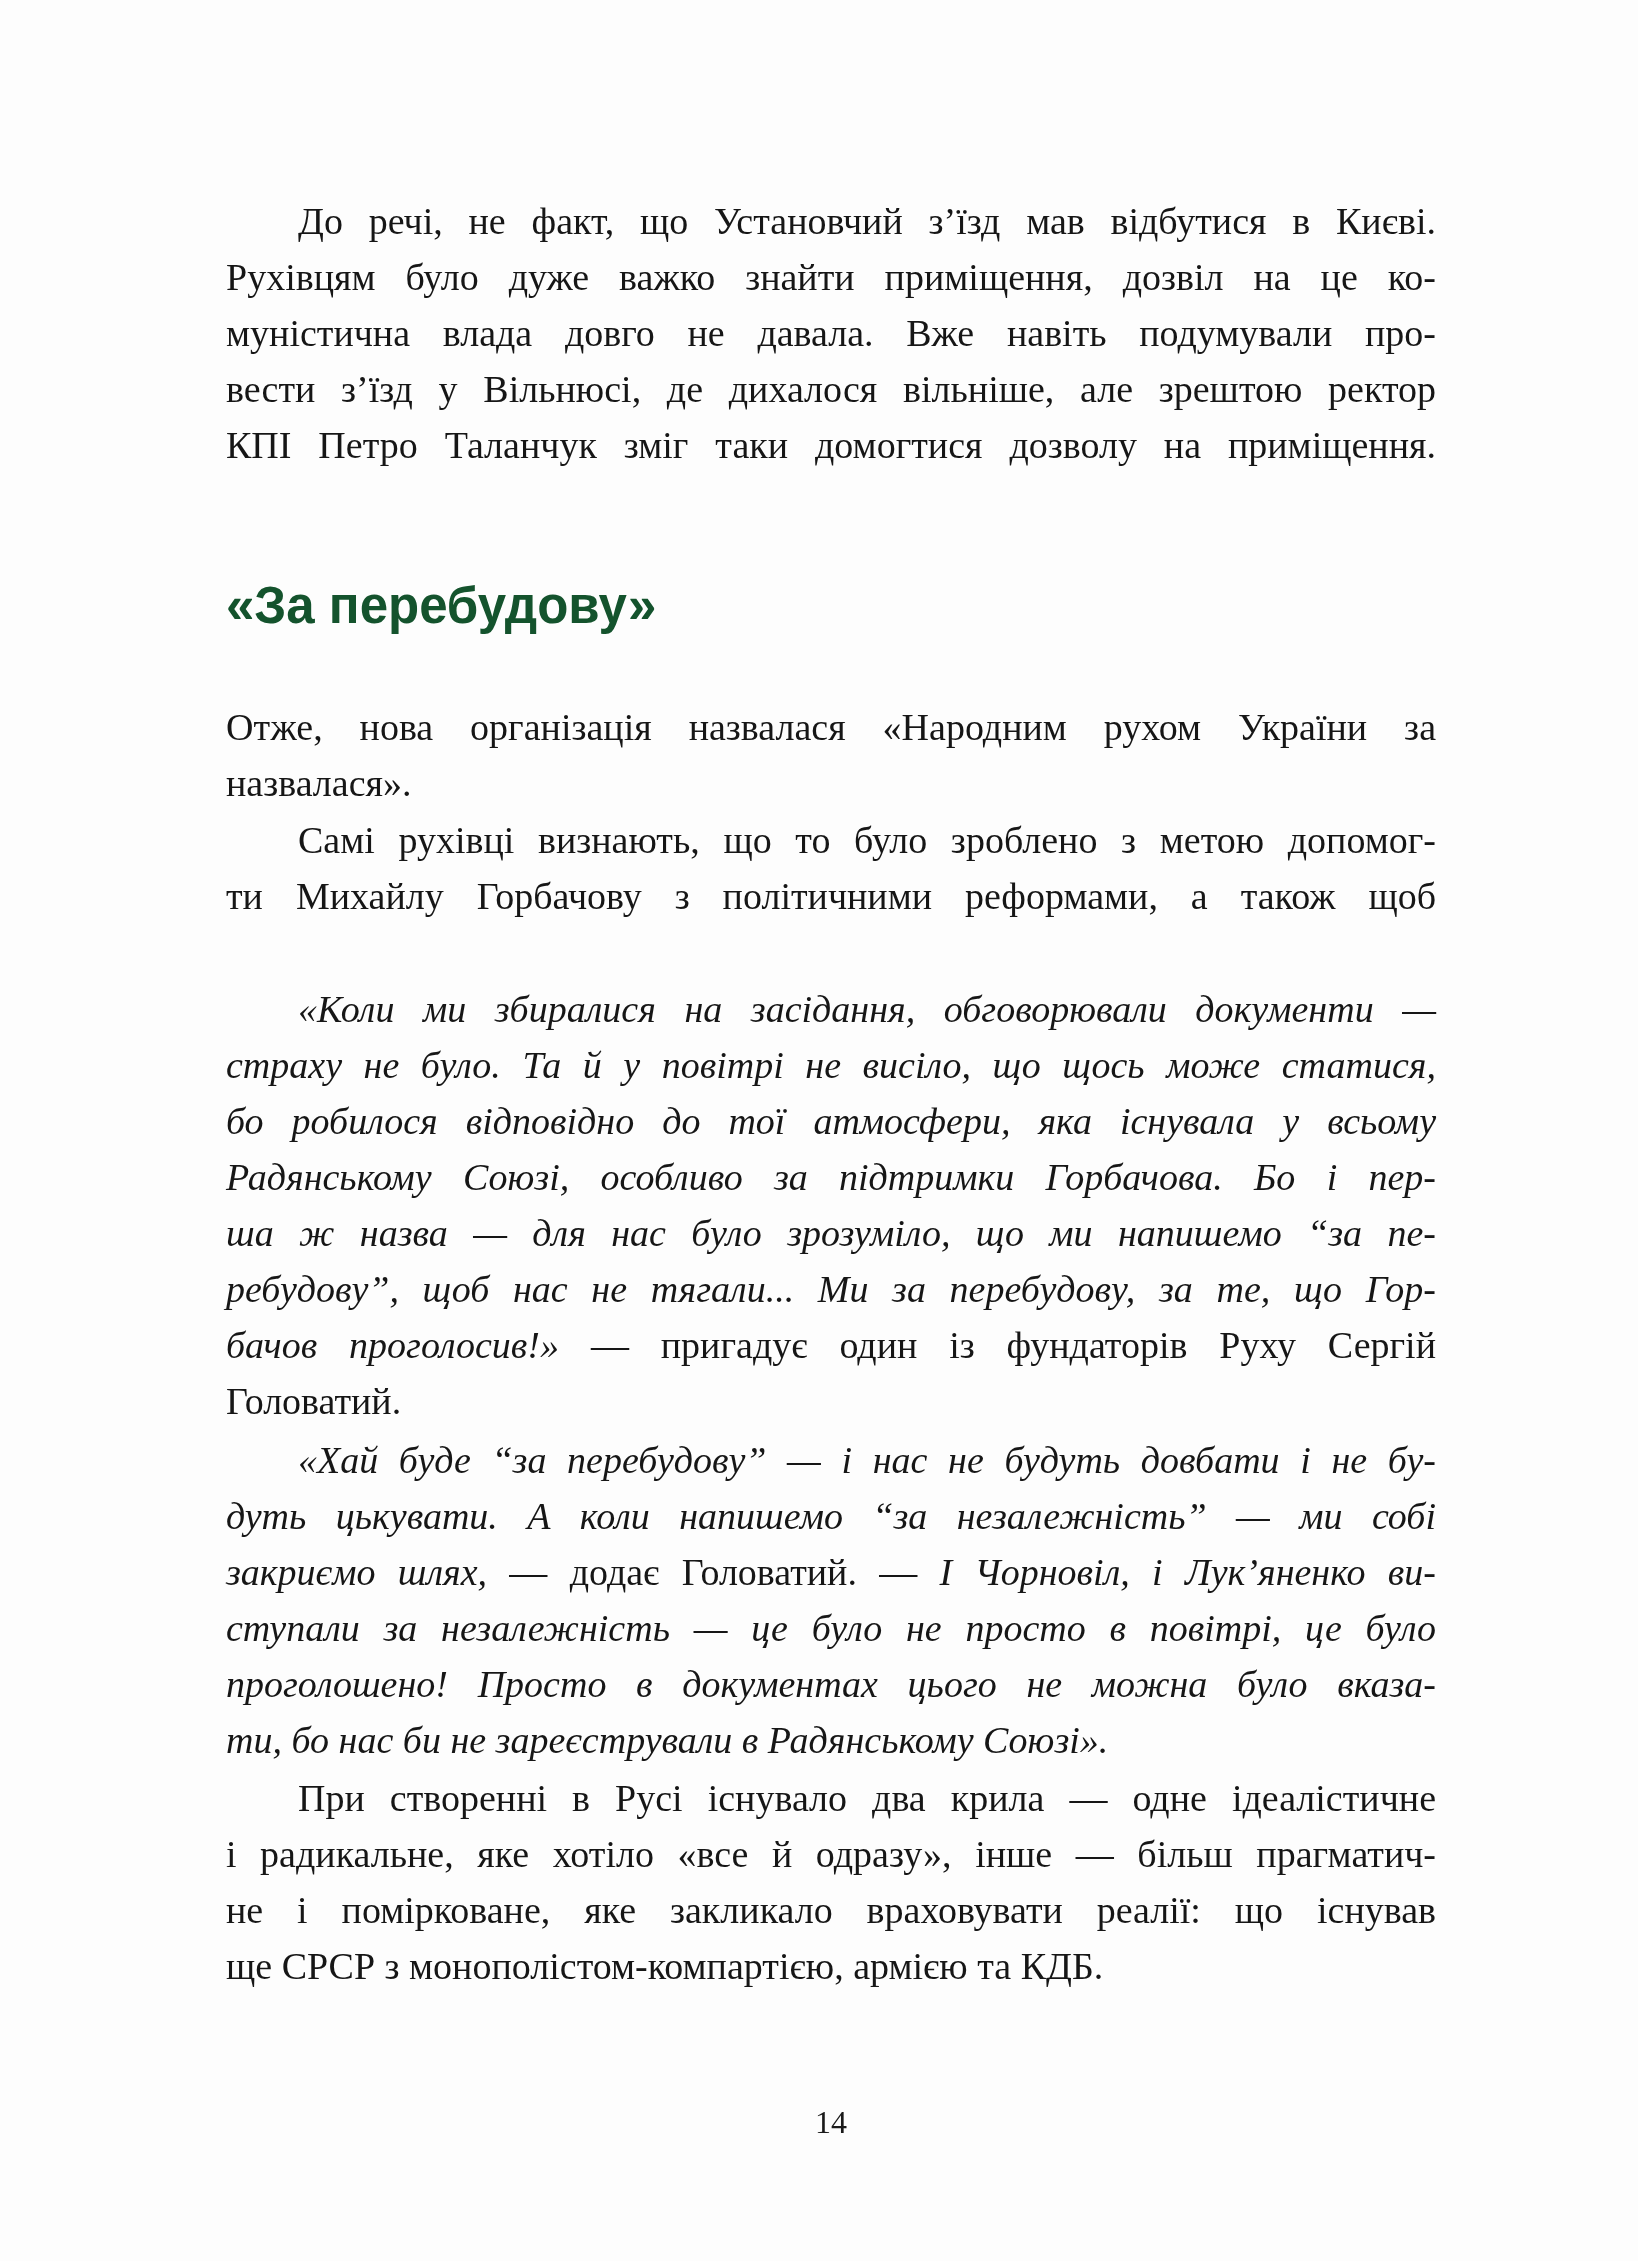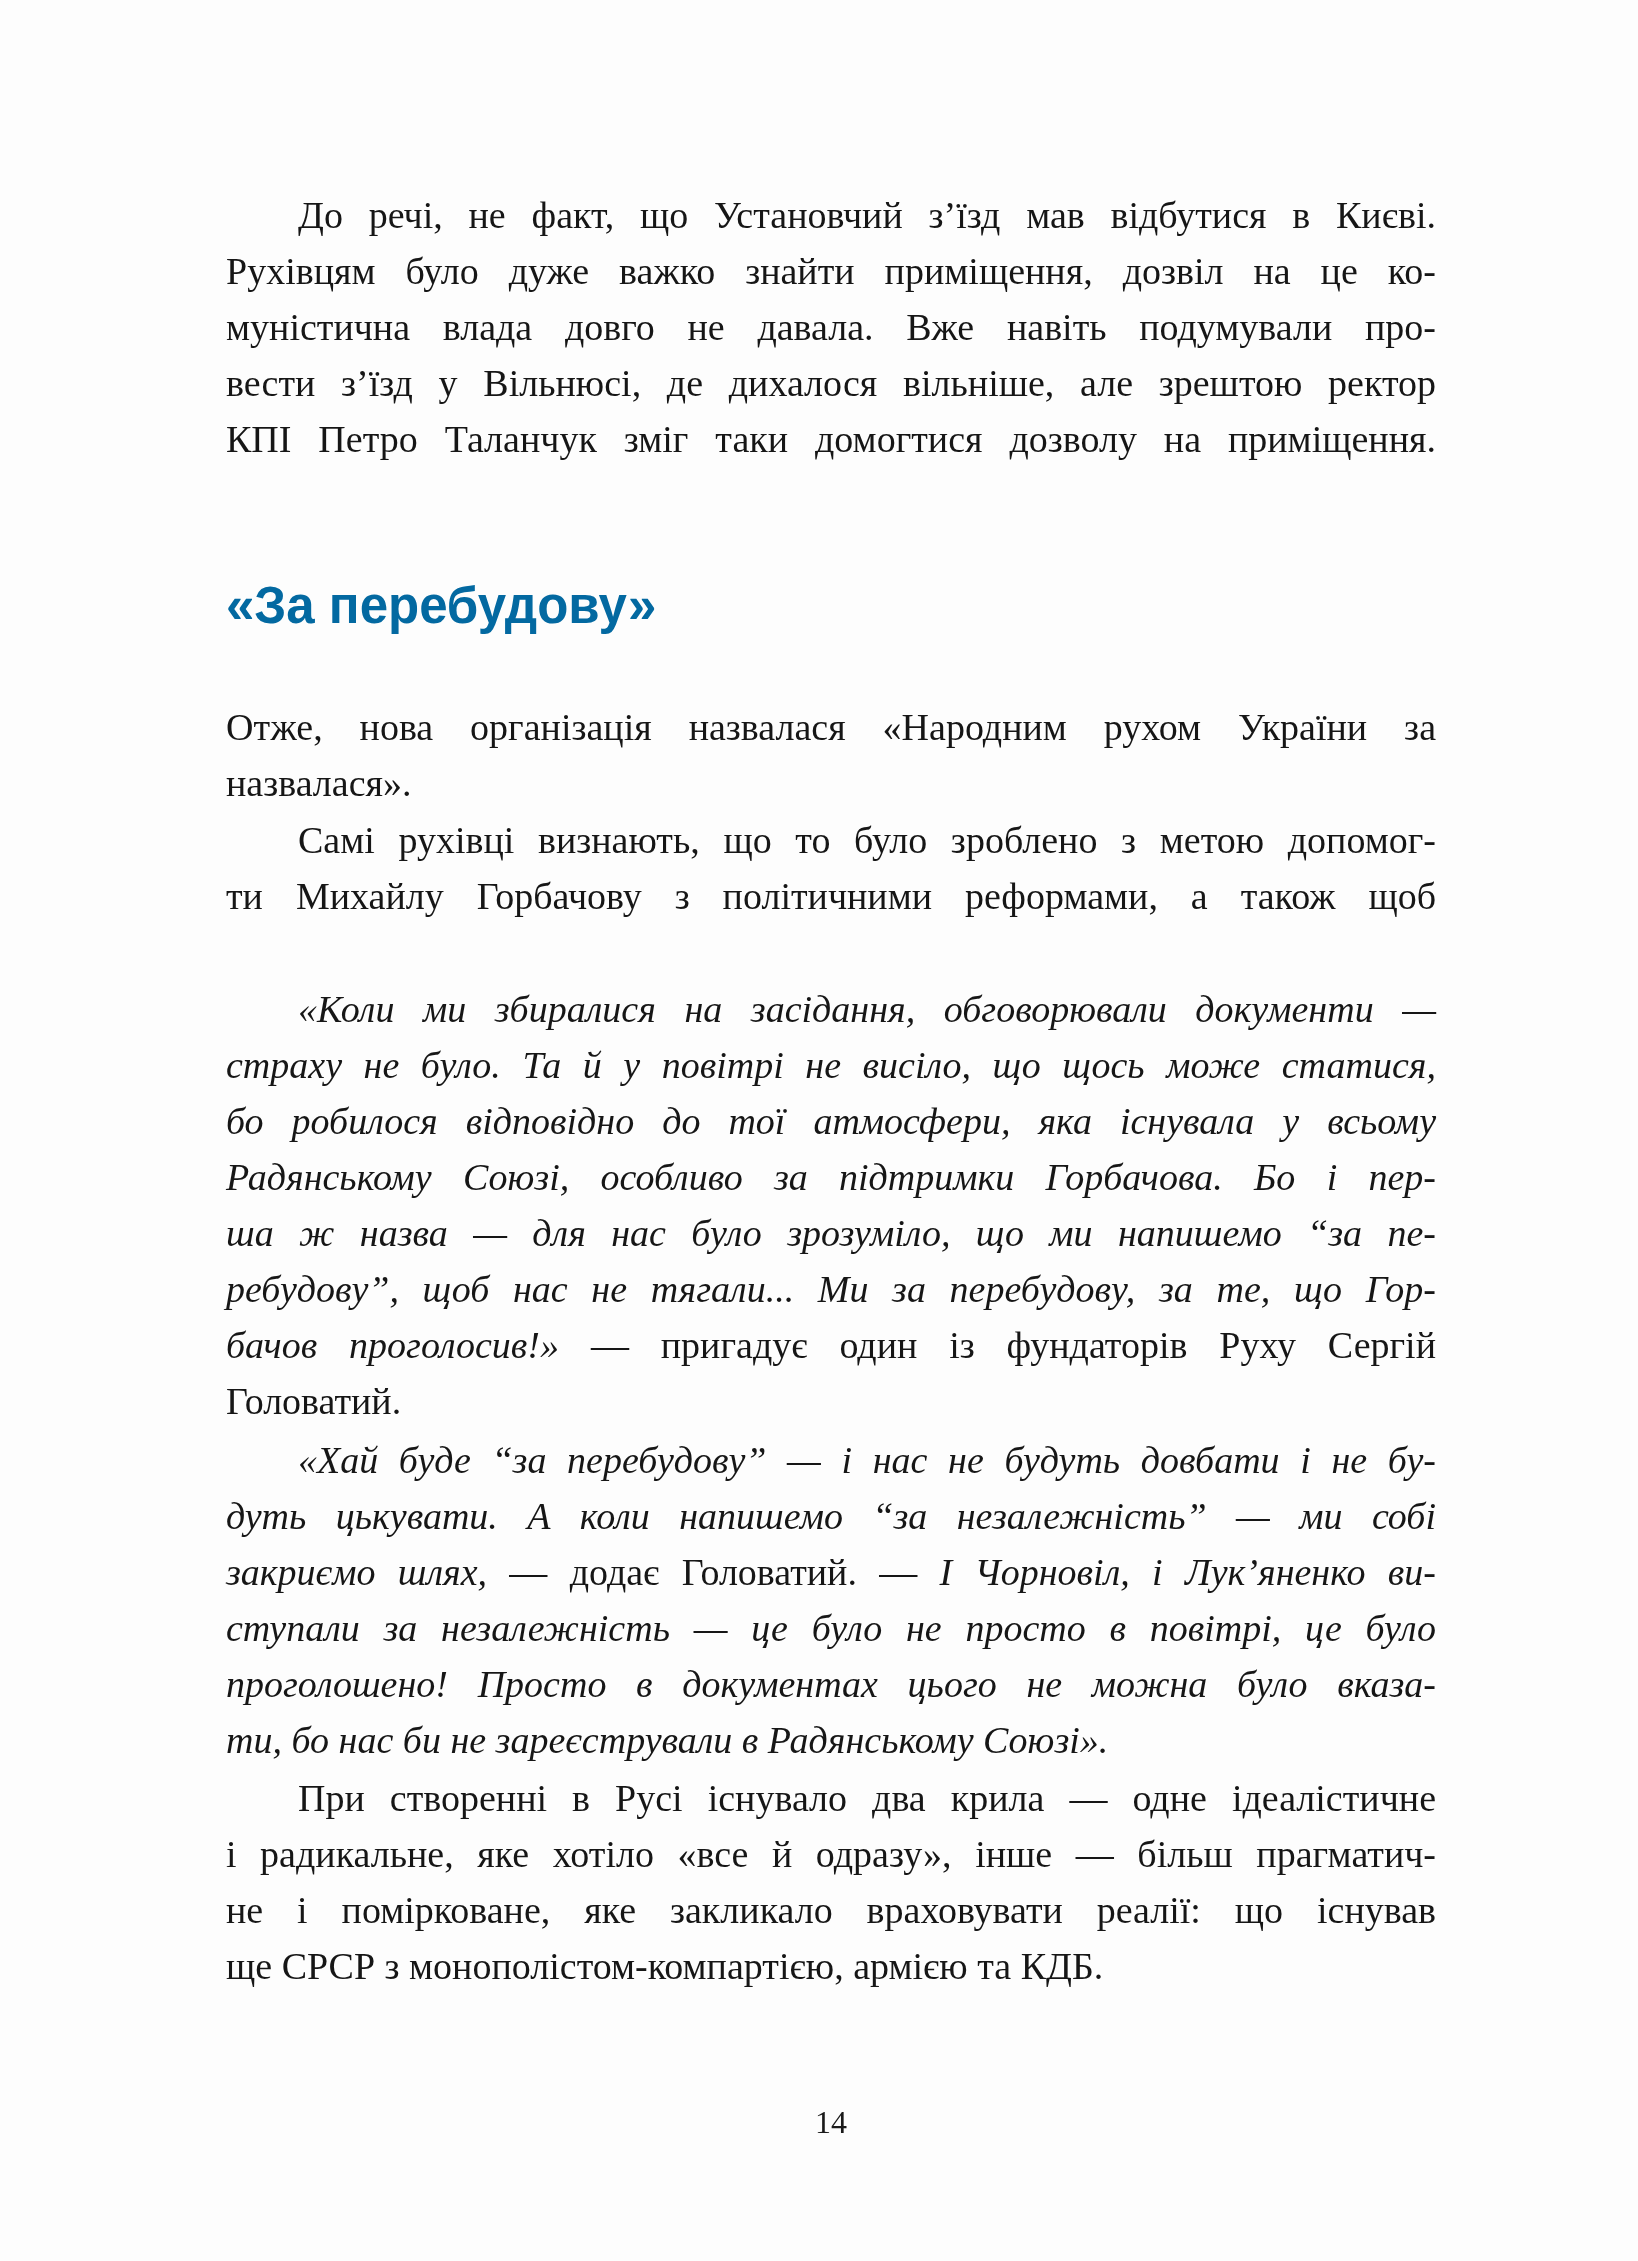--- a/index.html
+++ b/index.html
@@ -42,39 +42,39 @@
   span.itx { font-style: italic; }
   .section-heading {
     position: absolute;
     left: 226px;
     top: 576px;
     width: 1210px;
     font-family: "Liberation Sans", sans-serif;
     font-weight: bold;
     font-size: 51px;
     line-height: 60px;
-    color: #0369a1;
+    color: #14532d;
   }
   .page-number {
     position: absolute;
     left: 226px;
     top: 2102px;
     width: 1210px;
     text-align: center;
     font-size: 32px;
     line-height: 41px;
     color: #1a1a1a;
   }
 </style>
 </head>
 <body>
 
 <div class="page">
 
-  <div class="para" style="top:187px">
+  <div class="para" style="top:193px">
     <div class="line j ind">До речі, не факт, що Установчий з’їзд мав відбутися в Києві.</div>
     <div class="line j">Рухівцям було дуже важко знайти приміщення, дозвіл на це ко-</div>
     <div class="line j">муністична влада довго не давала. Вже навіть подумували про-</div>
     <div class="line j">вести з’їзд у Вільнюсі, де дихалося вільніше, але зрештою ректор</div>
     <div class="line j">КПІ Петро Таланчук зміг таки домогтися дозволу на приміщення.</div>
   </div>
 
   <h2 class="section-heading" style="margin:0">«За перебудову»</h2>
 
   <div class="para" style="top:699px">

